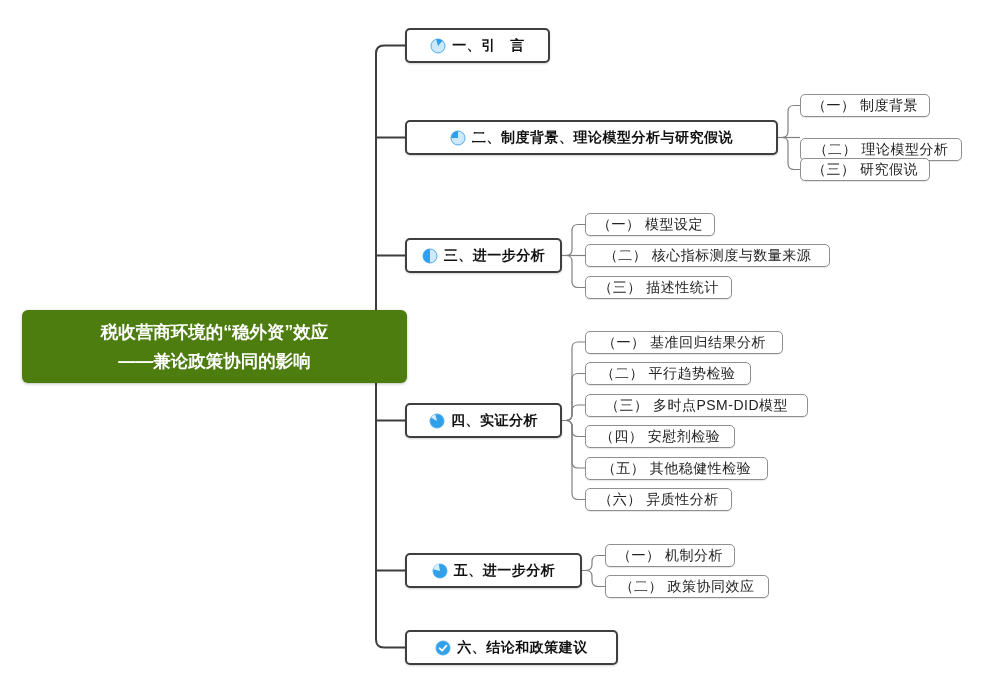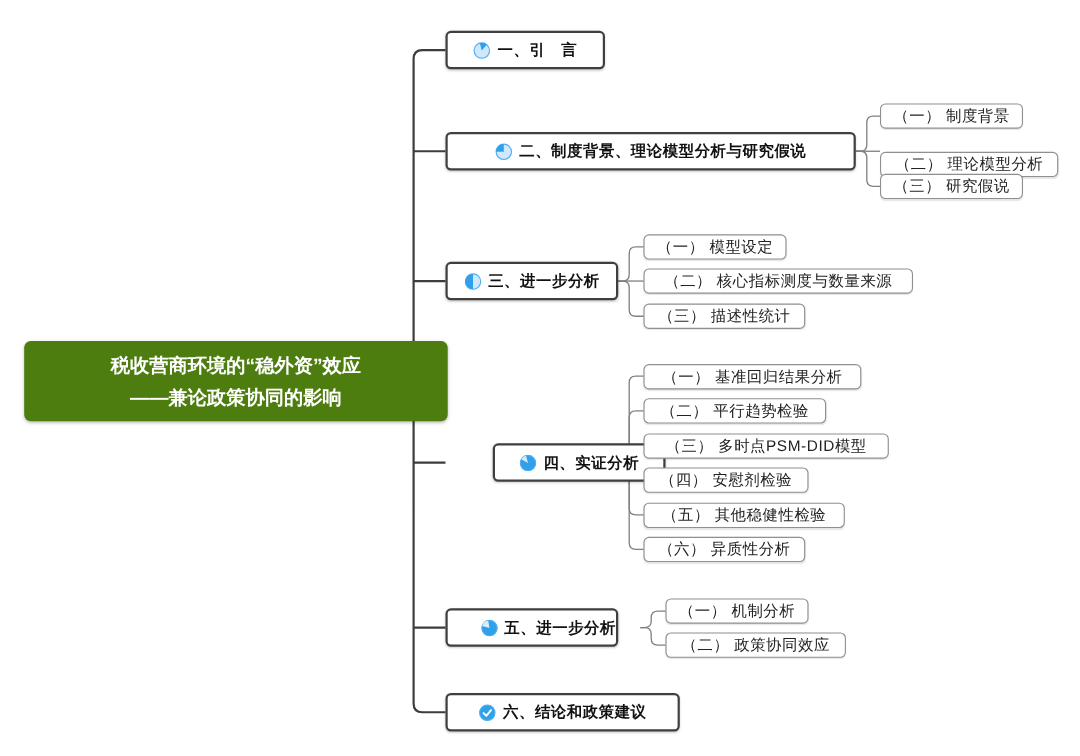--- a/index.html
+++ b/index.html
@@ -114,21 +114,21 @@
 <div class="node child-node" style="left:585px; top:213px; width:130px;">
     <span>（一） 模型设定</span>
   </div>
 <div class="node child-node" style="left:585px; top:244px; width:245px;">
     <span>（二） 核心指标测度与数量来源</span>
   </div>
 <div class="node child-node" style="left:585px; top:276px; width:147px;">
     <span>（三） 描述性统计</span>
   </div>
 
-<div class="node branch-node" style="left:405px; top:403px; width:157px;margin-left:43px;">
+<div class="node branch-node" style="left:405px; top:403px; width:157px;">
   <span class="icon">
     <svg viewBox="0 0 16 16" width="16" height="16">
       <circle cx="8" cy="8" r="7" fill="#31a0ea" stroke="#4facee" stroke-width="1"></circle>
       <path d="M8,8 L1.94,4.5 A7,7 0 0 1 6.19,1.24 Z" fill="#d6eefc"></path>
     </svg>
   </span>
   <span>四、实证分析</span>
 </div>
 <div class="node child-node" style="left:585px; top:331px; width:198px;">
     <span>（一） 基准回归结果分析</span>
@@ -142,21 +142,21 @@
 <div class="node child-node" style="left:585px; top:425px; width:150px;">
     <span>（四） 安慰剂检验</span>
   </div>
 <div class="node child-node" style="left:585px; top:457px; width:183px;">
     <span>（五） 其他稳健性检验</span>
   </div>
 <div class="node child-node" style="left:585px; top:488px; width:147px;">
     <span>（六） 异质性分析</span>
   </div>
 
-<div class="node branch-node" style="left:405px; top:553px; width:157px;justify-content:flex-end;">
+<div class="node branch-node" style="left:405px; top:553px; width:177px;">
   <span class="icon">
     <svg viewBox="0 0 16 16" width="16" height="16">
       <circle cx="8" cy="8" r="7" fill="#31a0ea" stroke="#4facee" stroke-width="1"></circle>
       <path d="M8,8 L1.24,6.19 A7,7 0 0 1 6.78,1.11 Z" fill="#d6eefc"></path>
     </svg>
   </span>
   <span>五、进一步分析</span>
 </div>
 <div class="node child-node" style="left:605px; top:544px; width:130px;">
     <span>（一） 机制分析</span>

